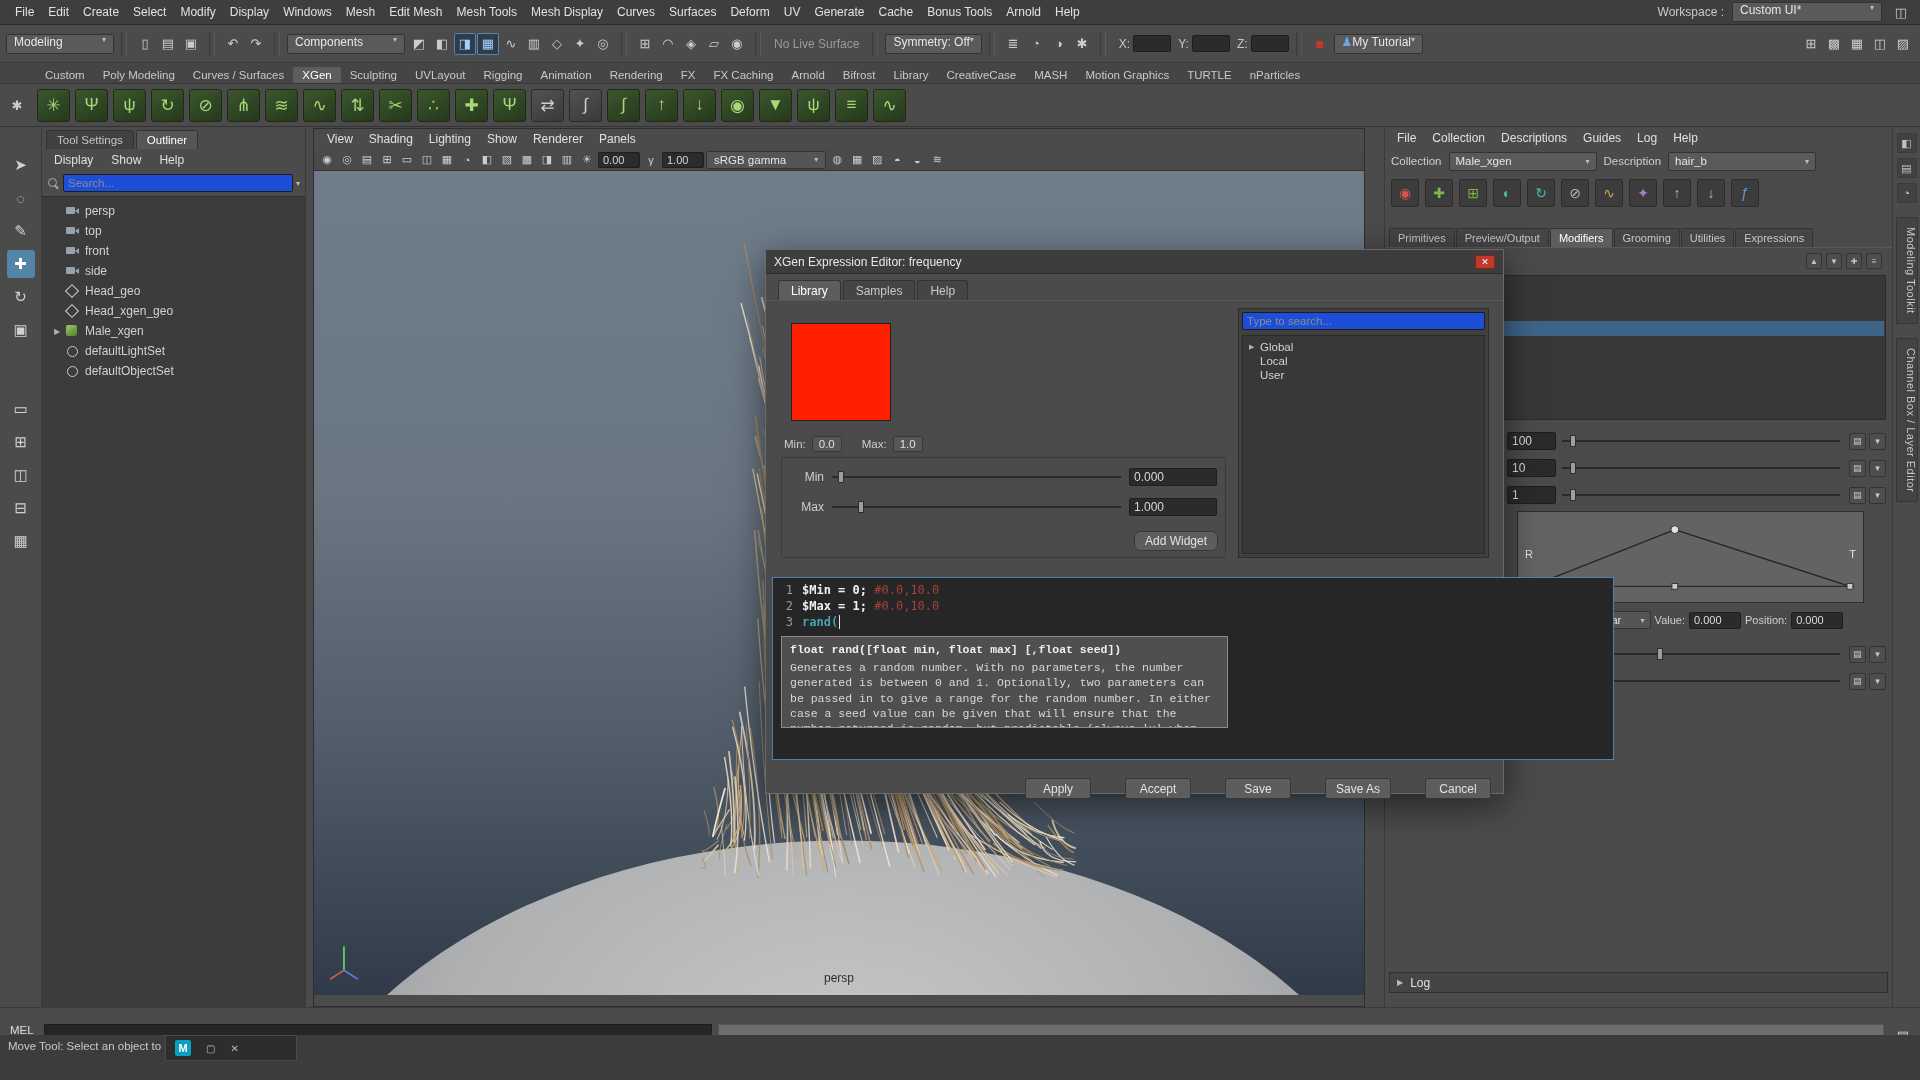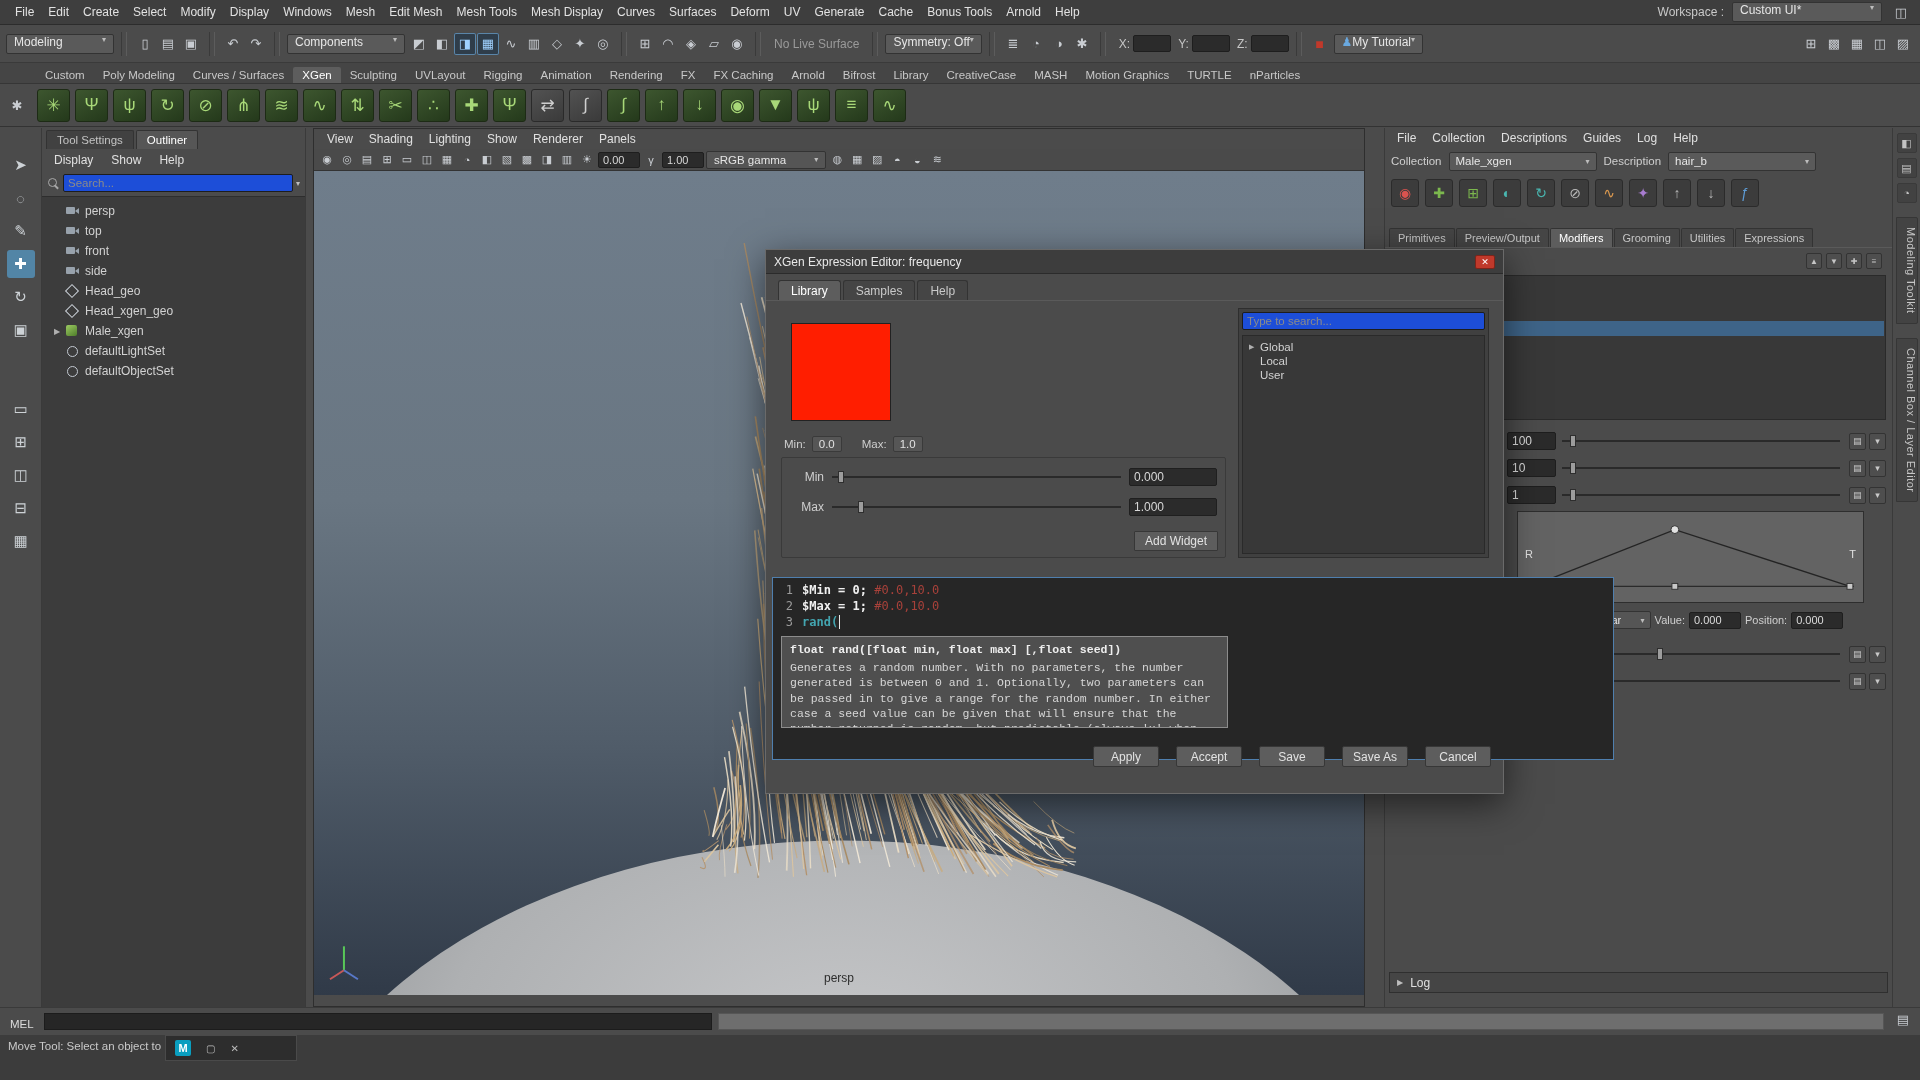--- a/index.html
+++ b/index.html
@@ -128,41 +128,41 @@
 .dtab{padding:3px 12px;background:#454545;border:1px solid #333;border-bottom:none;border-radius:3px 3px 0 0;font-size:12px;color:#c9c9c9}
 .dtab.active{background:#5d5d5d;color:#fff}
 #swatch{position:absolute;left:25px;top:73px;width:100px;height:98px;border:1px solid #222}
 #minmaxline{position:absolute;left:18px;top:186px;display:flex;align-items:center;gap:6px;font-size:11.5px;color:#cfcfcf}
 .chip{background:#565656;border:1px solid #3a3a3a;padding:0 6px;height:16px;line-height:15px;border-radius:2px;color:#e2e2e2}
 #gbox{position:absolute;left:15px;top:207px;width:445px;height:101px;border:1px solid #3a3a3a;border-radius:2px}
 .srow{display:flex;align-items:center;height:22px;margin:8px 8px 0 8px;gap:8px}
 .slab{width:34px;text-align:right;color:#cfcfcf;font-size:12px;flex:none}
 .strack{flex:1;position:relative;height:16px}
 .sval{width:88px;height:18px;background:#2b2b2b;border:1px solid #1f1f1f;border-radius:2px;padding:1px 4px;color:#d8d8d8;font-size:12px;flex:none}
-#addWidget{position:absolute;right:7px;bottom:6px;height:20px;padding:0 10px;background:#5d5d5d;border:1px solid #373737;border-radius:1px;color:#e2e2e2;font-size:12px;display:flex;align-items:center}
+#addWidget{position:absolute;right:7px;bottom:6px;height:20px;padding:0 10px;background:#5d5d5d;border:1px solid #373737;border-radius:6px;color:#e2e2e2;font-size:12px;display:flex;align-items:center}
 #rcol{position:absolute;left:472px;top:58px;width:251px;height:250px;background:#404040;border:1px solid #2e2e2e;padding:3px}
 #rcol .pfield{width:100%;flex:none}
 #xtree{position:absolute;left:3px;right:3px;top:26px;bottom:3px;background:#383838;border:1px solid #2a2a2a;padding-top:4px}
 .xrow{display:flex;align-items:center;height:14px;padding-left:6px;font-size:11.5px;color:#d2d2d2}
 .xrow .expander{width:11px;font-size:7px}
 .xrow.arrow .expander{visibility:visible}
 #codeEd{position:absolute;left:6px;top:327px;width:842px;height:183px;background:#262626;border:1px solid #4f7fae;font-family:"DejaVu Sans Mono",monospace;font-size:12px;padding:4px 6px}
 .cl{height:16px;line-height:16px;white-space:pre}
 .ln{display:inline-block;width:14px;text-align:right;margin-right:9px;color:#9b9b9b}
 .code{color:#f0f0f0;font-weight:700}
 .cmt{color:#a8413a}
 .cl.fn .code{color:#43a5b0}
 .cl.fn .code::after{content:"";border-left:1px solid #e8e8e8;margin-left:1px}
 #tooltip{position:absolute;left:8px;top:58px;width:447px;height:92px;background:#4f4f4f;border:1px solid #8c8c8c;padding:5px 8px;font-family:Liberation Mono, monospace;font-size:11.5px;line-height:1.32;color:#d6d6d6;overflow:hidden}
 .sig{font-weight:700;color:#eee;margin-bottom:3px}
-#dbtns{position:absolute;right:12px;top:496px;display:flex;gap:17px}
+#dbtns{position:absolute;right:12px;top:528px;display:flex;gap:34px}
 .dbtn{min-width:66px;height:21px;background:#5d5d5d;border:1px solid #373737;border-radius:2px;color:#e2e2e2;display:flex;align-items:center;justify-content:center;font-size:12px;padding:0 8px}
 
 
-#melbar{position:absolute;left:0;top:1007px;width:1920px;height:23px;background:#4b4b4b;border-top:1px solid #3a3a3a;display:flex;align-items:flex-end;gap:6px;padding:0 6px}
+#melbar{position:absolute;left:0;top:1007px;width:1920px;height:23px;background:#4b4b4b;border-top:1px solid #3a3a3a;display:flex;align-items:flex-start;gap:6px;padding:16px 6px}
 .mlbl{color:#dcdcdc;font-size:11.5px;padding:0 4px}
 #melInput{width:668px;height:17px;background:#262626;border:1px solid #1c1c1c;color:#ddd;font-family:"DejaVu Sans Mono",monospace;font-size:11px}
 .melout{flex:1;height:17px;background:#6e6e6e;border:1px solid #565656;margin-right:2px}
 #helpbar{position:absolute;left:0;top:1035px;width:1920px;height:45px;background:#3c3c3c;color:#c9c9c9;font-size:11.5px;padding:5px 8px}
 #miniwin{position:absolute;left:165px;top:0;width:132px;height:26px;background:#2d2d2d;border:1px solid #4a4a4a;display:flex;align-items:center;gap:15px;padding:0 9px}
 .mlogo{width:16px;height:16px;background:#0a9ebf;border-radius:2px;color:#fff;font-weight:700;font-size:11px;display:flex;align-items:center;justify-content:center}
 .mwbtn{color:#bbb;font-size:10px}
 </style>
 </head>
 <body>

